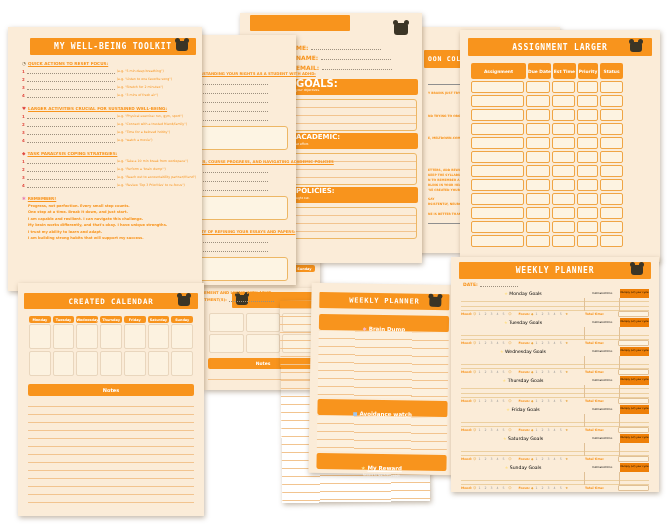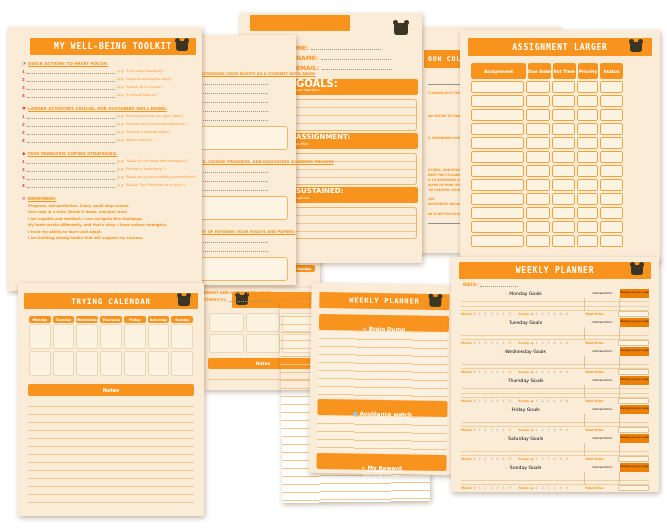--- a/index.html
+++ b/index.html
@@ -253,26 +253,26 @@
           <span style="color:#F8941D;font-weight:bold;font-size:6px;">EMAIL:</span>
           <span class="dl" style="width:70px;margin-left:3px;"></span>
         </div>
     </div>
     <div class="oh" style="position:absolute;left:53px;top:66px;width:122px;height:16px;text-align:left;padding-left:3px;">
       <div style="font-size:10px;line-height:9px;">GOALS:</div>
       <div style="font-size:3px;font-weight:normal;line-height:4px;">your objectives.</div>
     </div>
     <div class="box ruled" style="position:absolute;left:53px;top:86px;width:122px;height:30px;"></div>
     <div class="oh" style="position:absolute;left:53px;top:120px;width:122px;height:16px;text-align:left;padding-left:3px;">
-      <div style="font-size:7px;line-height:9px;">ASSIGNMENT:</div>
+      <div style="font-size:7px;line-height:9px;">ACADEMIC:</div>
       <div style="font-size:3px;font-weight:normal;line-height:4px;">at effort.</div>
     </div>
     <div class="box ruled" style="position:absolute;left:53px;top:140px;width:122px;height:30px;"></div>
     <div class="oh" style="position:absolute;left:53px;top:174px;width:122px;height:16px;text-align:left;padding-left:3px;">
-      <div style="font-size:7px;line-height:9px;">SUSTAINED:</div>
+      <div style="font-size:7px;line-height:9px;">POLICIES:</div>
       <div style="font-size:3px;font-weight:normal;line-height:4px;">ught out.</div>
     </div>
     <div class="box ruled" style="position:absolute;left:53px;top:194px;width:122px;height:30px;"></div>
   </div>
 
   <div class="page" style="left:118px;top:35px;width:178px;height:250px;z-index:8;">
     <div style="position:absolute;left:70px;top:36px;width:100px;">
       <div class="sech" style="font-size:3.8px;">UNDERSTANDING YOUR RIGHTS AS A STUDENT WITH ADHD:</div>
       <div class="dot5" style="width:80px;"></div>
       <div class="dot5" style="width:80px;"></div>
@@ -376,21 +376,21 @@
         <div class="mline">I am capable and resilient. I can navigate this challenge.</div>
         <div class="mline">My brain works differently, and that's okay. I have unique strengths.</div>
         <div class="mline">I trust my ability to learn and adapt.</div>
         <div class="mline">I am building strong habits that will support my success.</div>
       </div>
     </div>
   </div>
 
   <div class="page" style="left:18px;top:283px;width:186px;height:233px;z-index:9;">
     <div class="bar" style="left:6px;top:10px;right:6px;height:16px;">
-      <span class="t" style="font-size:7.5px;">TRYING CALENDAR</span>
+      <span class="t" style="font-size:7.5px;">CREATED CALENDAR</span>
       <span class="bear" style="right:8px;top:3px;"></span>
     </div>
     <div style="position:absolute;left:10px;right:10px;top:33px;">
       <div class="crow">
         <span class="dh">Monday</span>
         <span class="dh">Tuesday</span>
         <span class="dh">Wednesday</span>
         <span class="dh">Thursday</span>
         <span class="dh">Friday</span>
         <span class="dh">Saturday</span>

